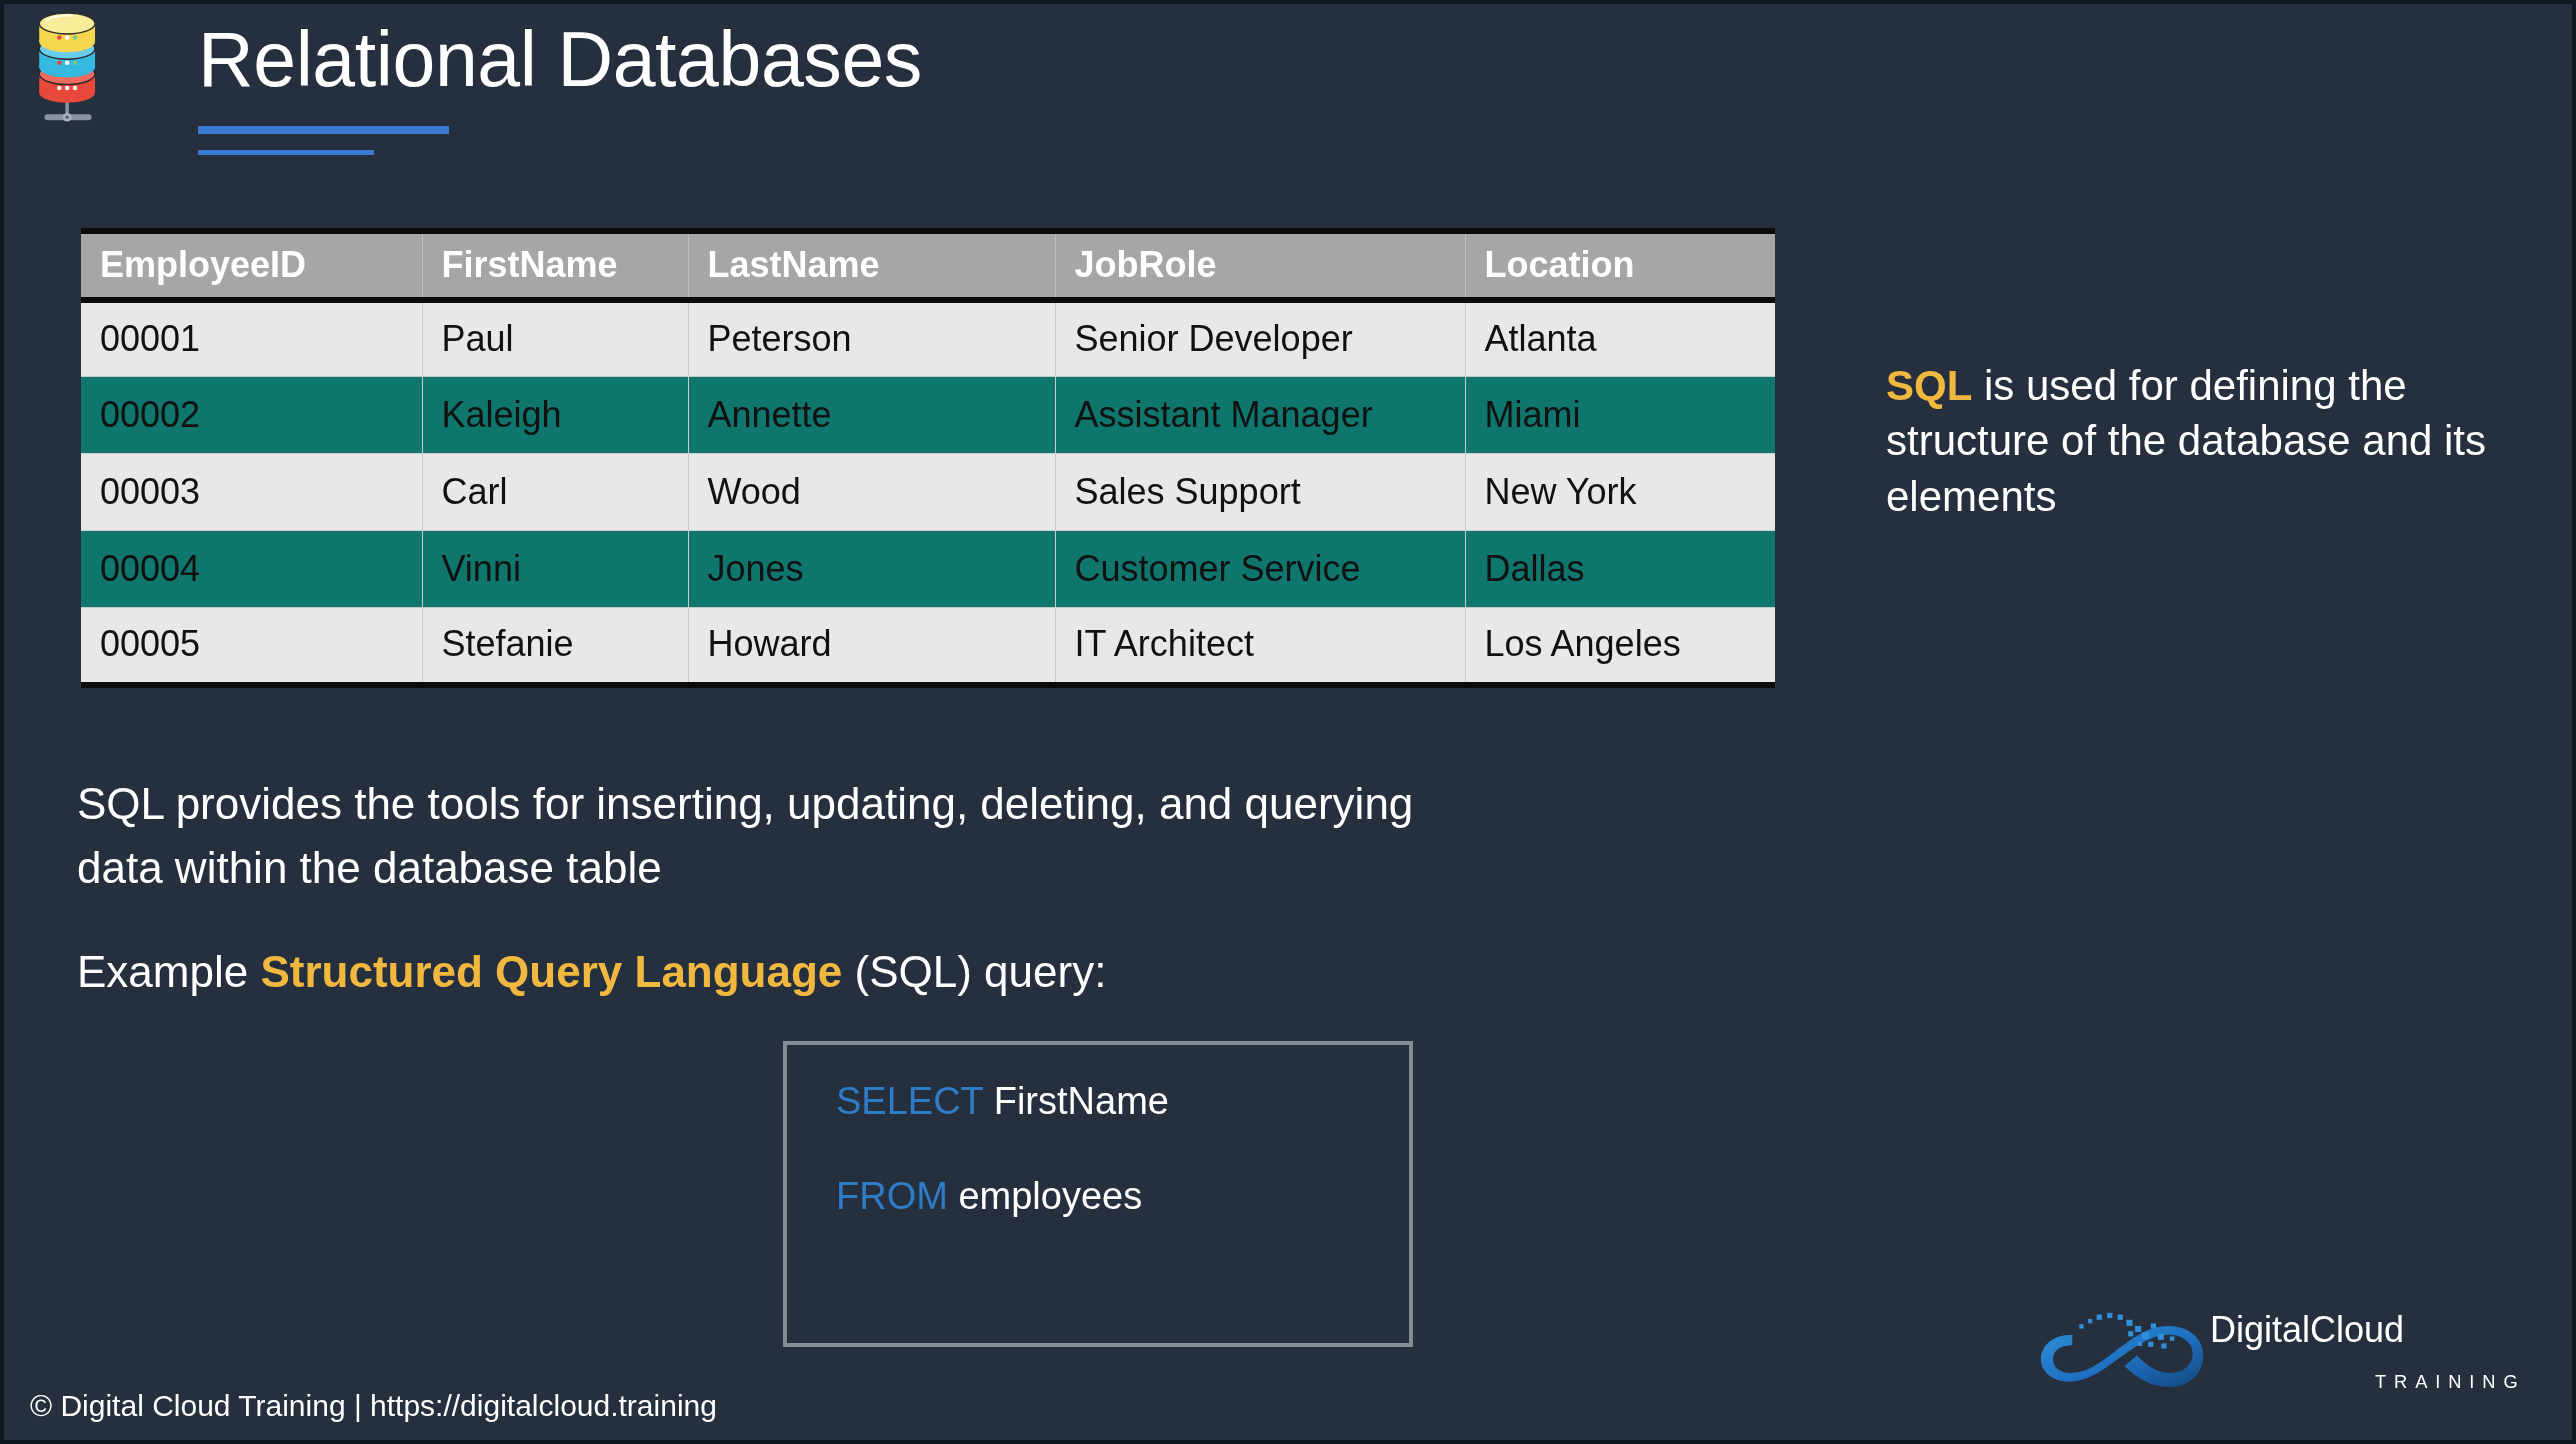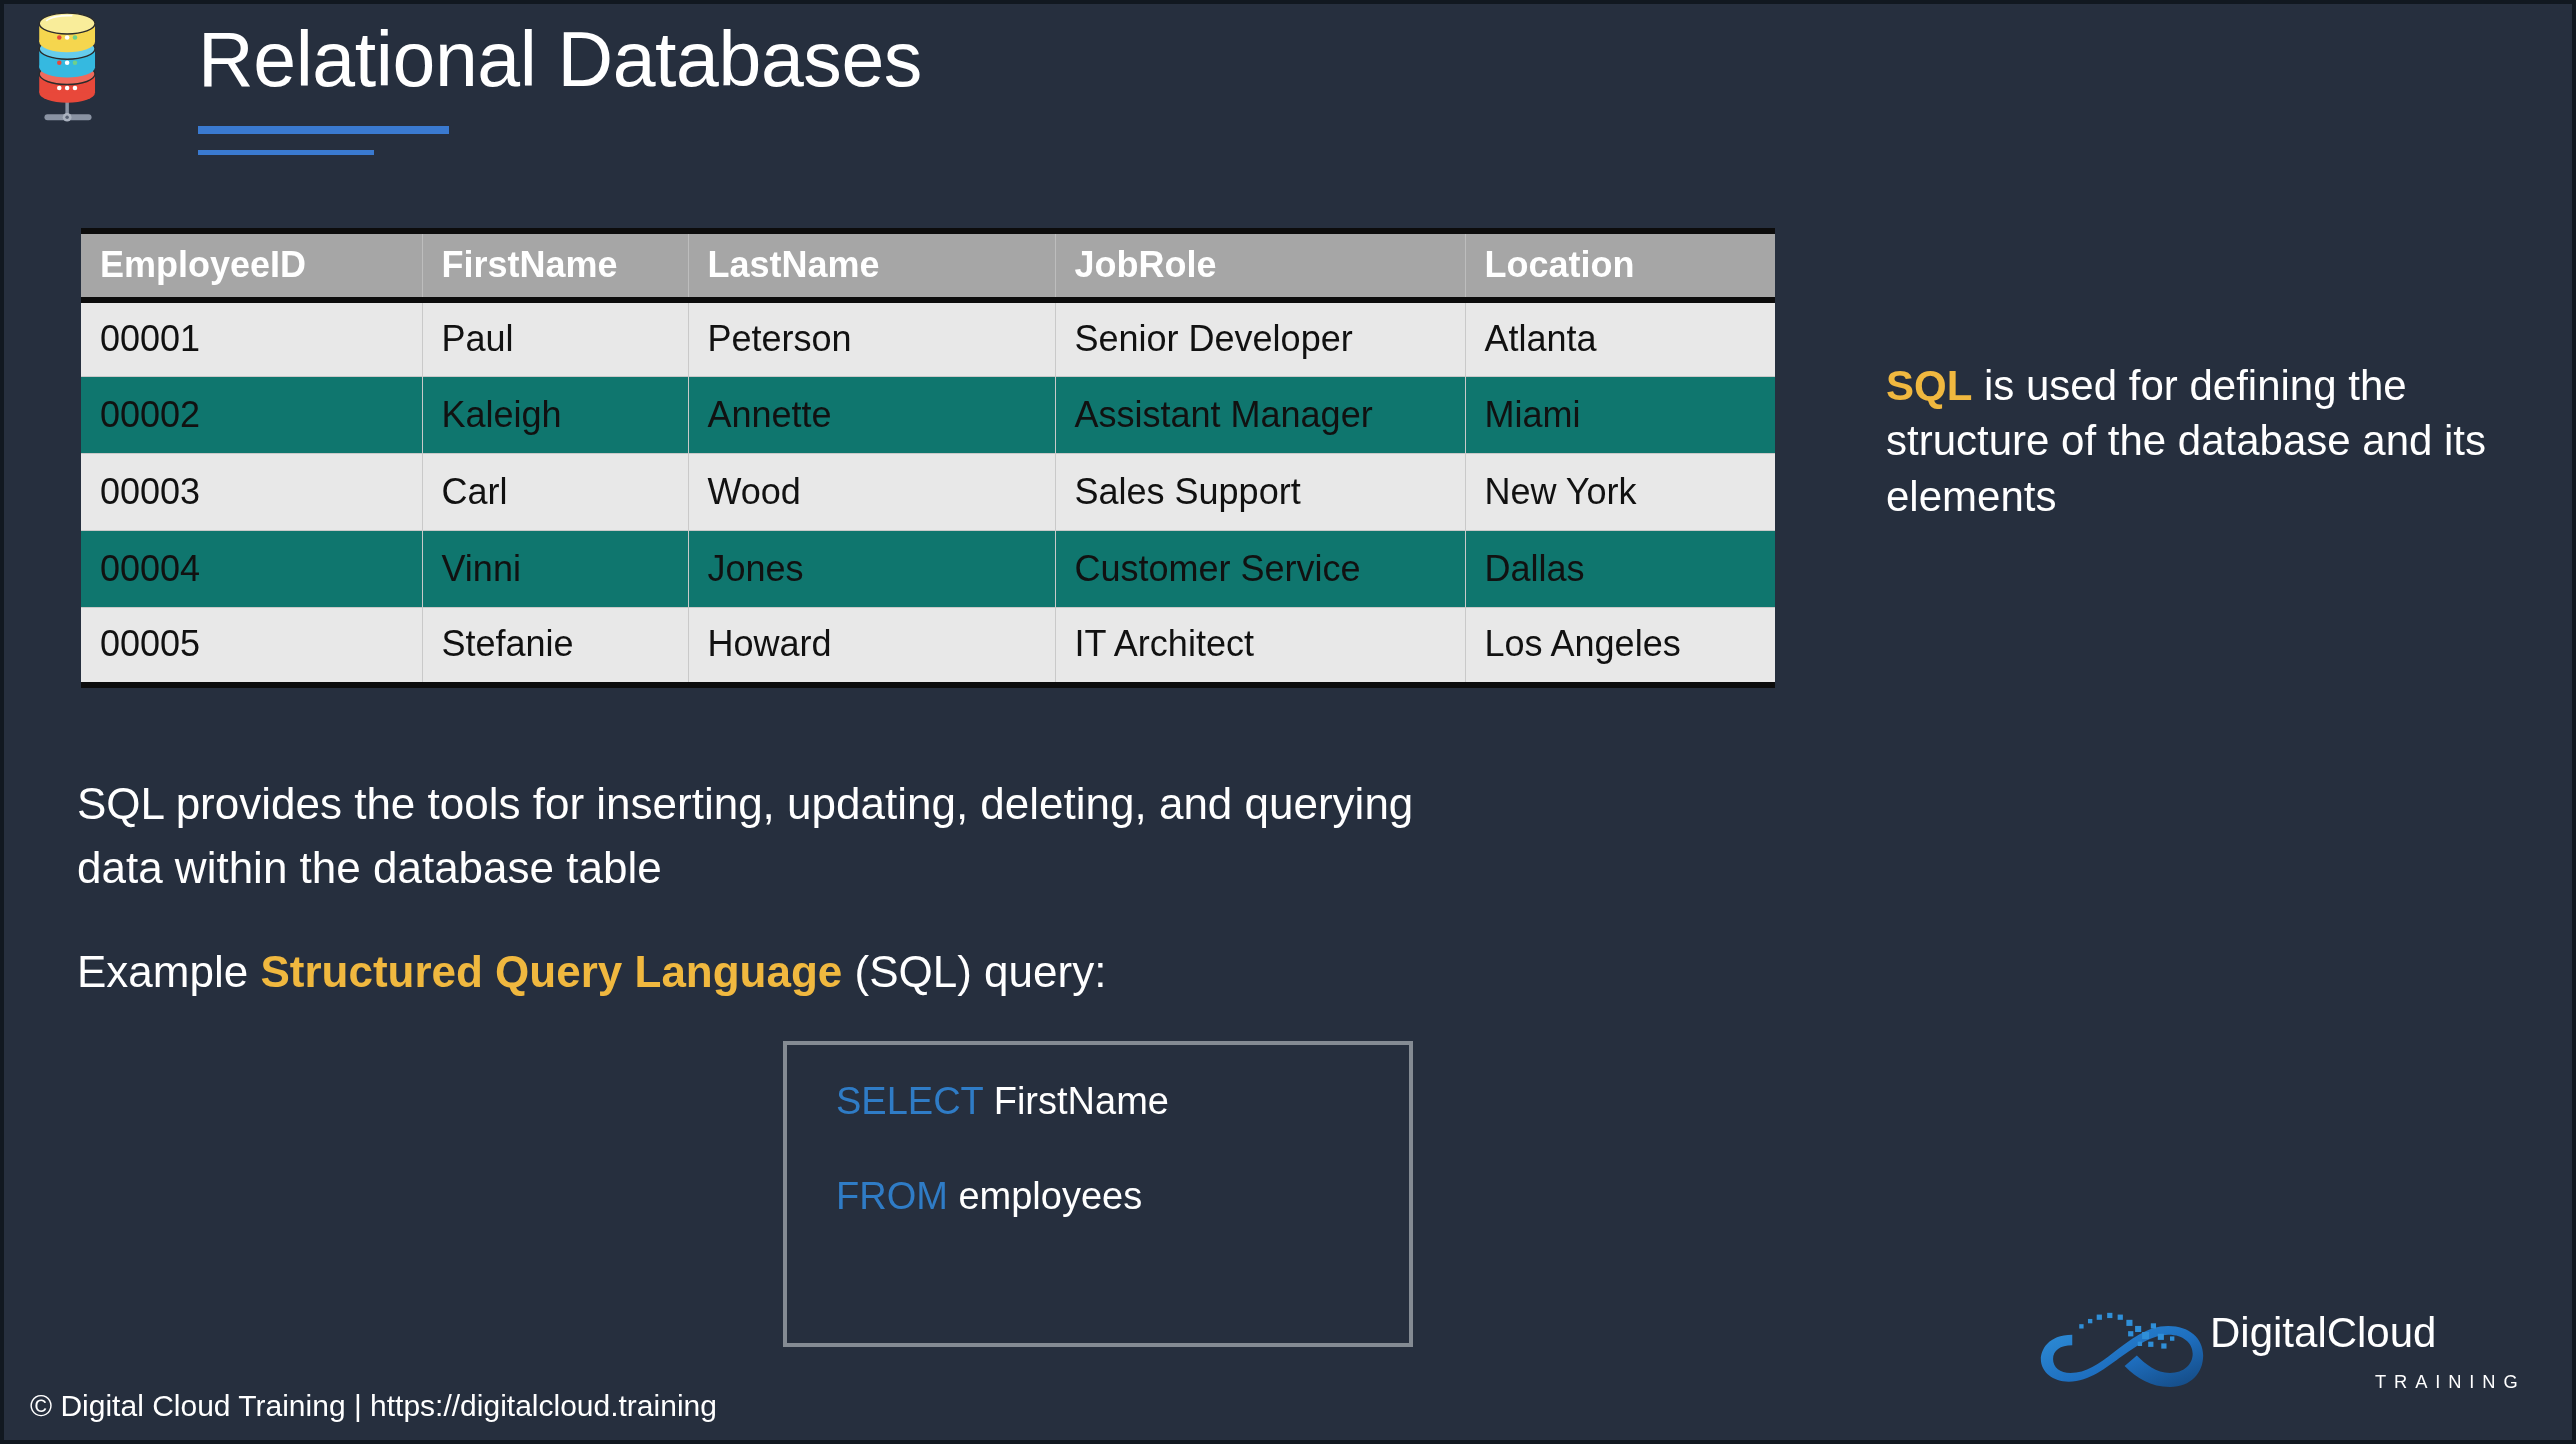--- a/index.html
+++ b/index.html
@@ -208,21 +208,21 @@
   #logo-mark {
     position: absolute;
     left: 0; top: 0;
     width: 166px;
     height: 96px;
   }
   #logo-word {
     position: absolute;
     left: 171px;
     top: 10.5px;
-    font-size: 42px;
+    font-size: 36px;
     font-weight: 300;
     color: #ffffff;
     letter-spacing: 0px;
     white-space: nowrap;
     font-family: "Liberation Sans", sans-serif;
   }
   #logo-sub {
     position: absolute;
     left: 336px;
     top: 73px;

